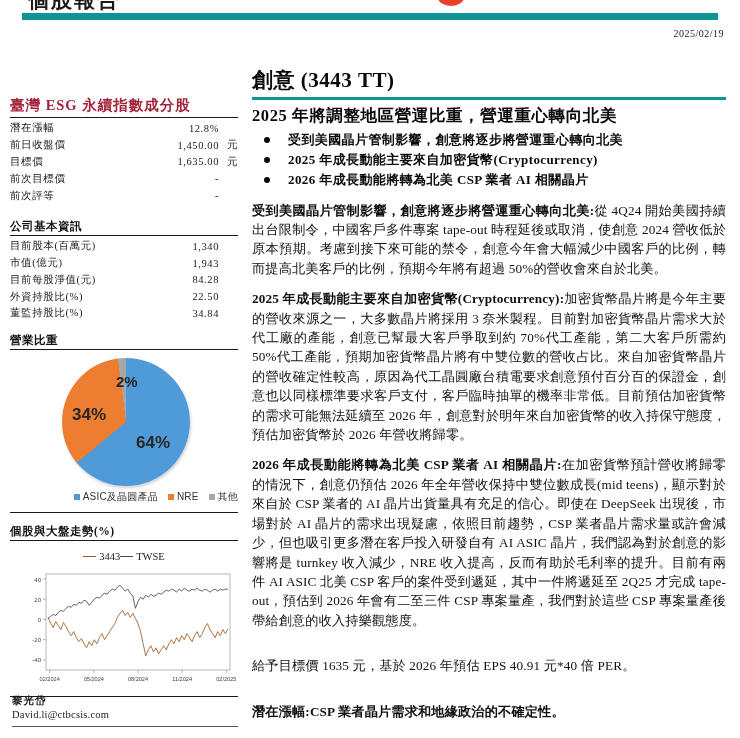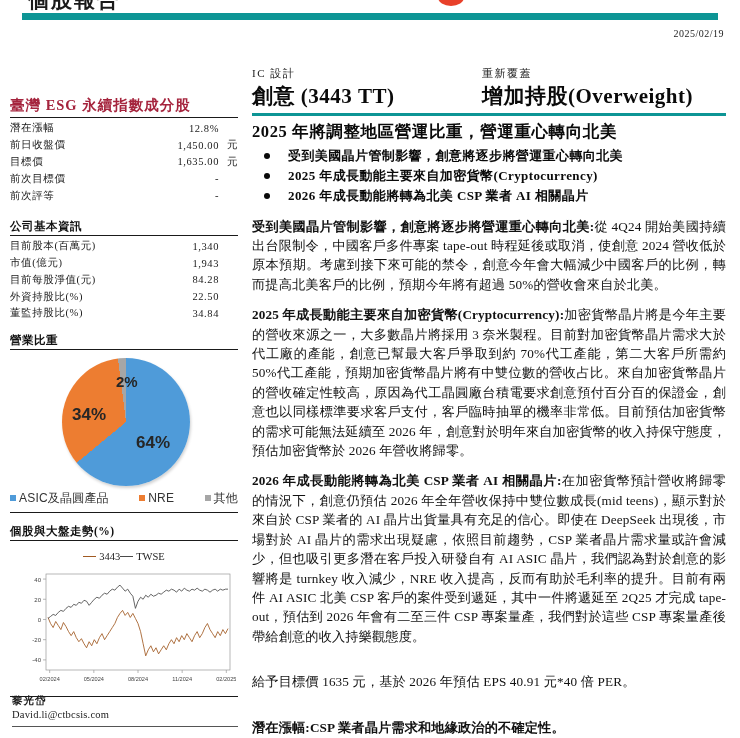--- a/index.html
+++ b/index.html
@@ -137,24 +137,24 @@
   }
   #pie-lab-asic { left: 126px; top: 79px; font-size: 17px; }
   #pie-lab-nre  { left: 62px;  top: 51px; font-size: 17px; }
   #pie-lab-oth  { left: 106px; top: 19px; font-size: 15px; }
 
   #pie-legend {
     position: absolute;
     left: 0; right: 0;
     top: 136px;
     display: flex;
-    justify-content: space-between;
-    gap: 28px;
+    justify-content: flex-end;
+    gap: 10px;
     font-family: "Liberation Sans", sans-serif;
-    font-size: 12px;
+    font-size: 10px;
     color: #333;
     letter-spacing: 0.2px;
   }
   .leg { display: flex; align-items: center; gap: 3px; white-space: nowrap; }
   .leg i { width: 6px; height: 6px; display: inline-block; }
 
   
   #line-wrap {
     position: relative;
     margin-top: 5px;
@@ -431,26 +431,21 @@
 <div id="analyst">
   <div id="analyst-name">黎光岱</div>
   <div id="analyst-email">David.li@ctbcsis.com</div>
   <div id="analyst-rule"></div>
 </div>
 
 <div id="right-col">
 
   <div id="hdr-row">
     <div id="hdr-left">
-      <div class="hdr-kicker">IC 設計</div>
       <div class="hdr-main">創意 (3443 TT)</div>
-    </div>
-    <div id="hdr-right">
-      <div class="hdr-kicker">重新覆蓋</div>
-      <div class="hdr-main">增加持股(Overweight)</div>
     </div>
   </div>
   <div id="hdr-rule"></div>
 
   <div id="headline">2025 年將調整地區營運比重，營運重心轉向北美</div>
 
   <ul id="bullets">
       <li>受到美國晶片管制影響，創意將逐步將營運重心轉向北美</li>
       <li>2025 年成長動能主要來自加密貨幣(Cryptocurrency)</li>
       <li>2026 年成長動能將轉為北美 CSP 業者 AI 相關晶片</li>

